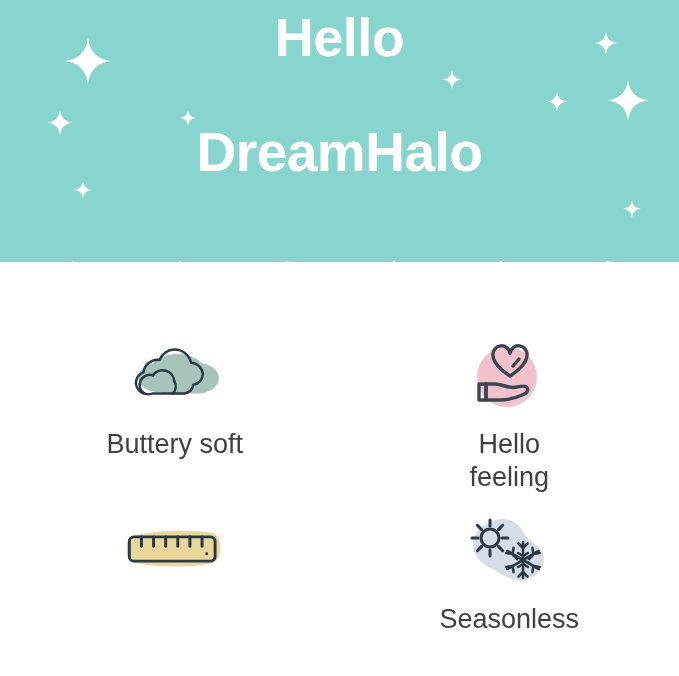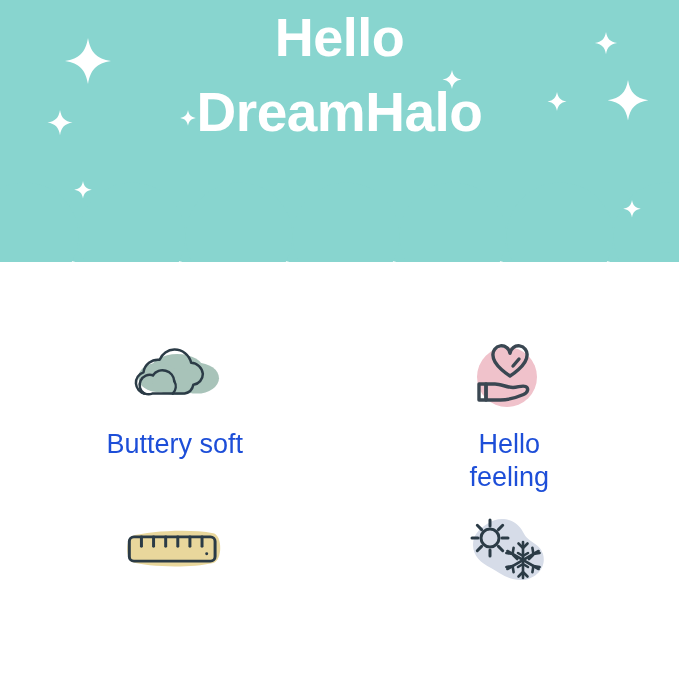--- a/index.html
+++ b/index.html
@@ -44,20 +44,21 @@
     color: #ffffff;
     font-weight: bold;
     font-size: 54px;
     line-height: 1.38;
     letter-spacing: -0.5px;
     text-align: center;
     white-space: nowrap;
   }
   .hero-line.line2 {
     font-size: 55px;
+    margin-top: 40px;
   }
 
   
   #features {
     position: absolute;
     top: 262px;
     left: 0;
     width: 679px;
     height: 414px;
     display: grid;
@@ -80,21 +81,21 @@
     height: 72px;
     display: flex;
     align-items: center;
     justify-content: center;
     margin-bottom: 16px;
   }
   .feature.r1 .feature-icon {
     margin-bottom: 18px;
   }
   .feature-label {
-    color: #1d4ed8;
+    color: #404040;
     font-size: 27px;
     line-height: 1.24;
     text-align: center;
     white-space: pre-line;
     font-weight: 400;
   }
 </style>
 </head>
 <body>
 
@@ -250,15 +251,16 @@
           <path d="M55.6,42 l-6.2,-1 M55.6,42 l1,-6.2"></path>
           <path d="M76.4,54 l6.2,1 M76.4,54 l-1,6.2"></path>
           <path d="M55.6,54 l-6.2,1 M55.6,54 l1,6.2"></path>
           <path d="M76.4,42 l6.2,-1 M76.4,42 l-1,-6.2"></path>
           <path d="M66,44 l-5,-3 M66,44 l5,-3"></path>
           <path d="M66,52 l-5,3 M66,52 l5,3"></path>
           <path d="M60.2,47 l-4,-4 M72,47 l4,-4"></path>
         </g>
       </svg>
     </div>
+    <div class="feature-label">Seasonless</div>
   </div>
 
 </div>
 
 </body></html>

